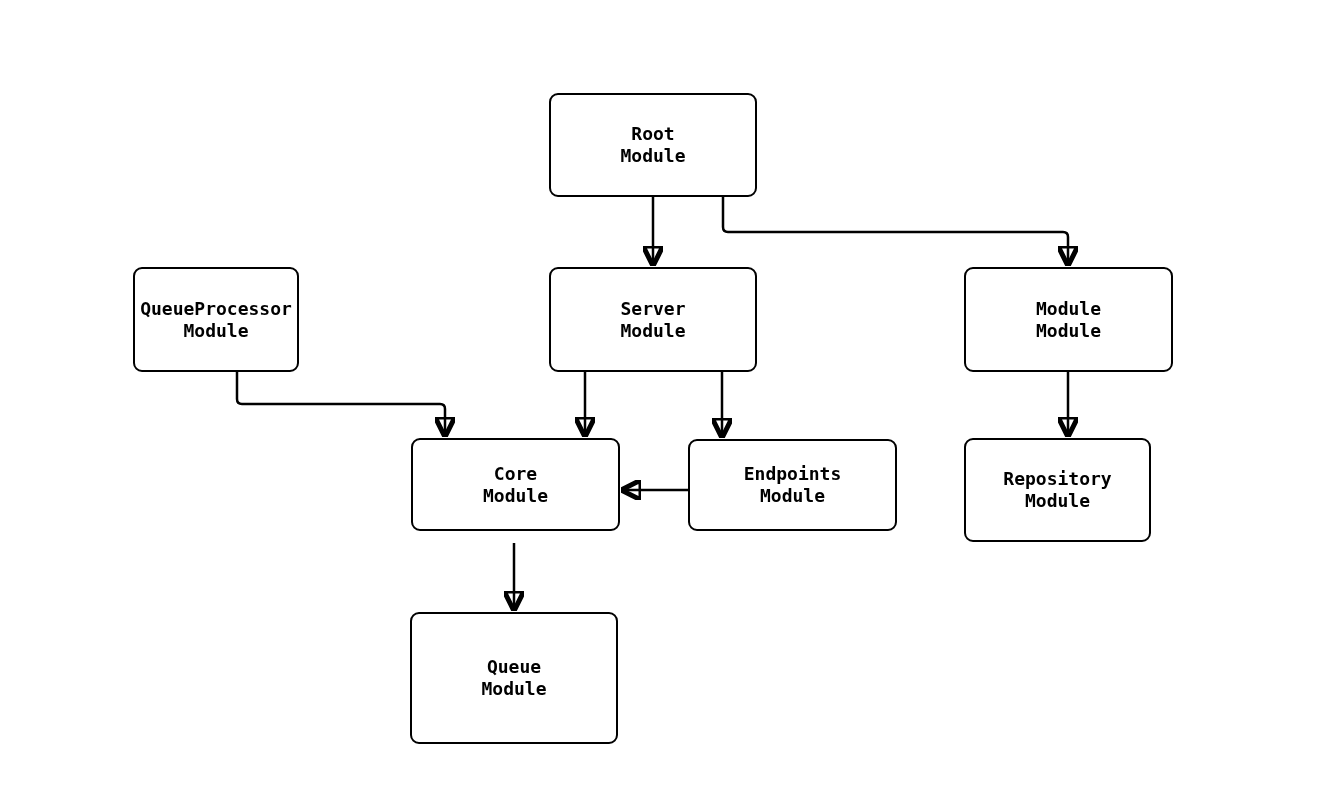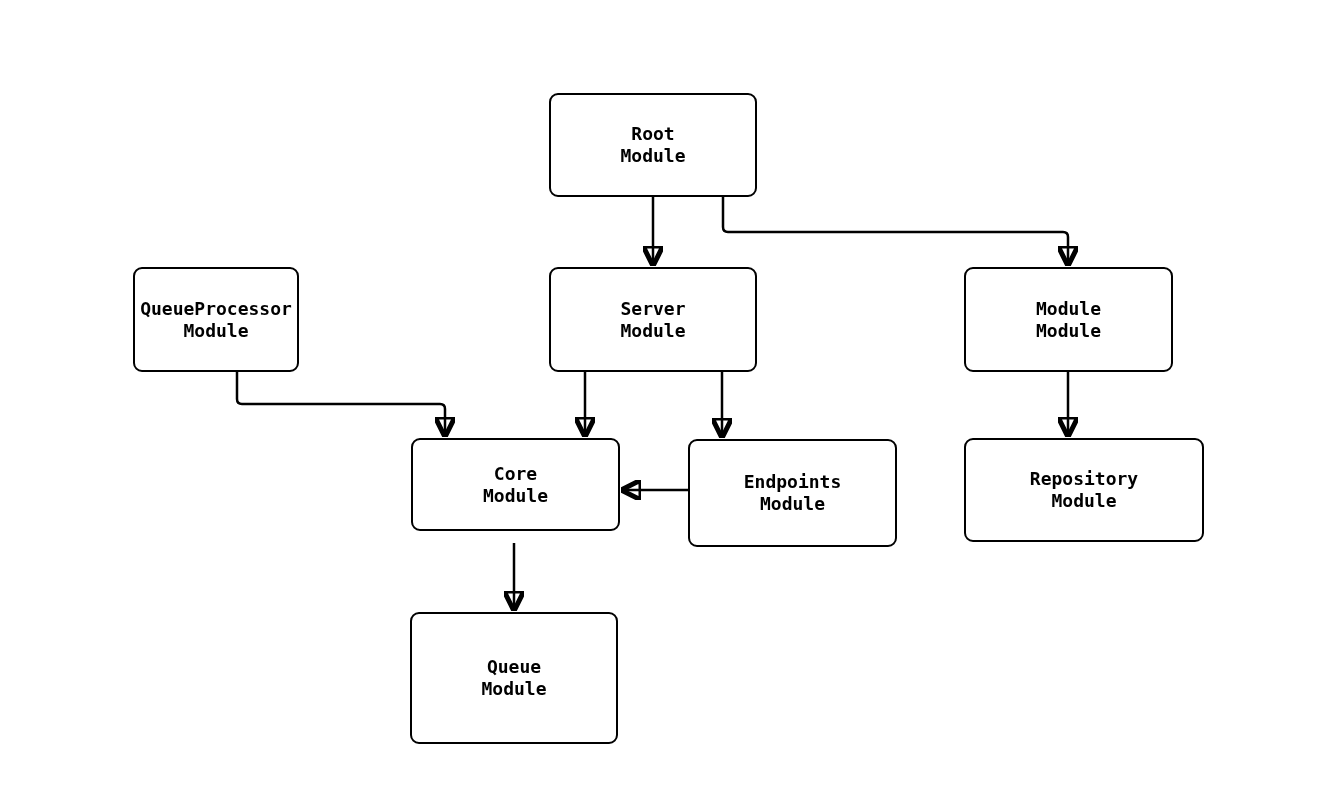--- a/index.html
+++ b/index.html
@@ -74,26 +74,26 @@
   <div class="node" style="left:964px; top:267px; width:209px; height:105px">
     <span>Module</span>
     <span>Module</span>
   </div>
 
   <div class="node" style="left:411px; top:438px; width:209px; height:93px">
     <span>Core</span>
     <span>Module</span>
   </div>
 
-  <div class="node" style="left:688px; top:439px; width:209px; height:108px">
+  <div class="node" style="left:688px; top:439px; width:209px; height:92px">
     <span>Endpoints</span>
     <span>Module</span>
   </div>
 
-  <div class="node" style="left:964px; top:438px; width:240px; height:104px">
+  <div class="node" style="left:964px; top:438px; width:187px; height:104px">
     <span>Repository</span>
     <span>Module</span>
   </div>
 
   <div class="node" style="left:410px; top:612px; width:208px; height:132px">
     <span>Queue</span>
     <span>Module</span>
   </div>
 
 </div>

